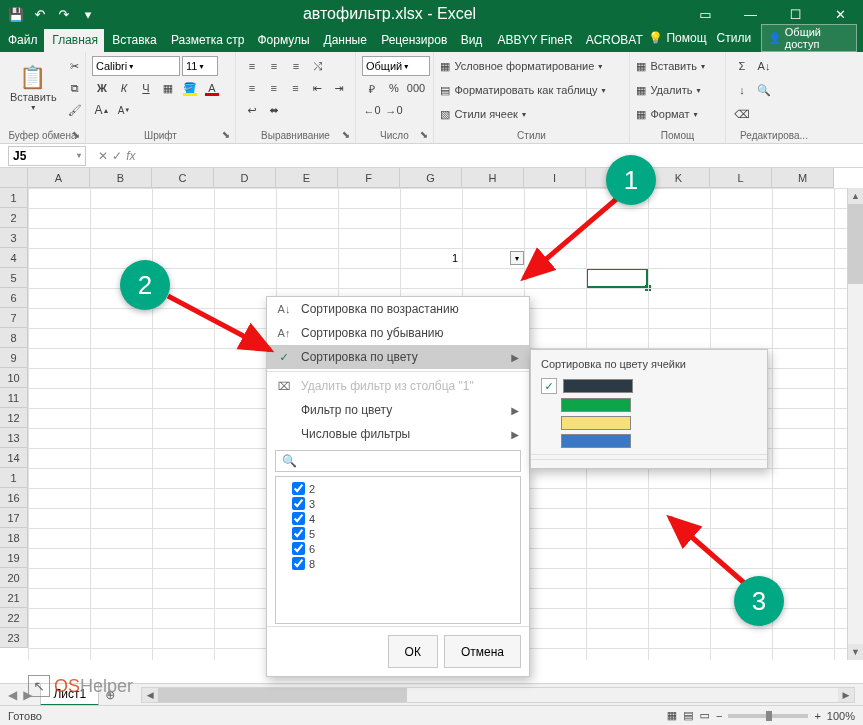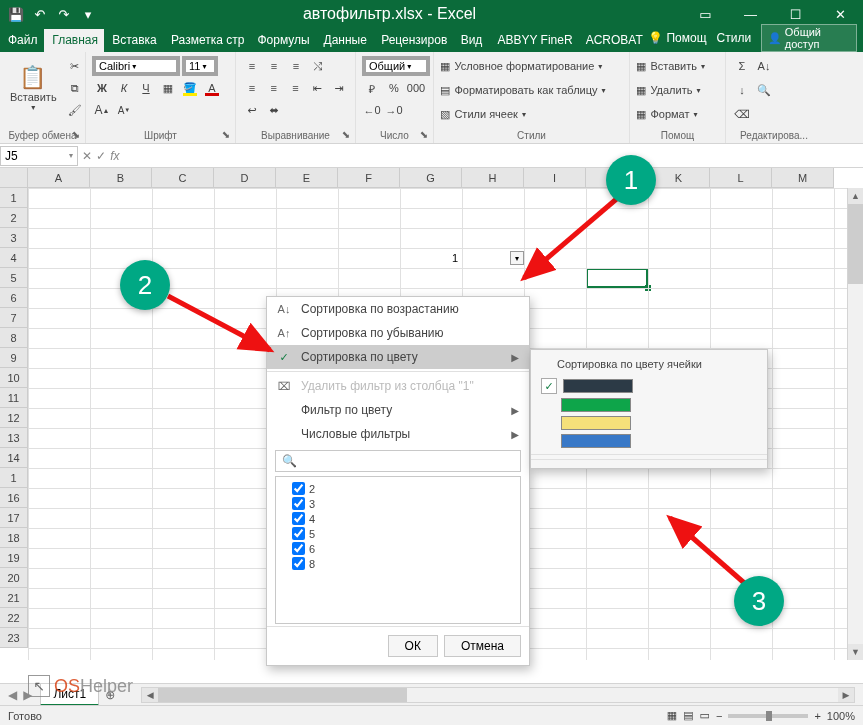--- a/index.html
+++ b/index.html
@@ -22,28 +22,28 @@
 .share-btn { background: rgba(255,255,255,0.12); border:1px solid rgba(255,255,255,0.4); padding:1px 6px; display:flex; align-items:center; gap:3px; font-size:11px; }
 
 
 .ribbon { height: 92px; background: #f1f1f1; border-bottom: 1px solid #d4d4d4; display: flex; }
 .rgroup { border-right: 1px solid #e1e1e1; padding: 4px 6px 2px; display: flex; flex-direction: column; justify-content: space-between; position: relative; }
 .rgroup-label { font-size: 10px; color: #666; text-align: center; padding-top: 1px; }
 .rgroup-body { display: flex; gap: 4px; }
 .big-btn { display: flex; flex-direction: column; align-items: center; justify-content: center; font-size: 11px; color: #444; cursor: pointer; padding: 2px 4px; }
 .small-row { display: flex; gap: 2px; }
 .sbtn { width: 20px; height: 20px; display: flex; align-items: center; justify-content: center; font-size: 11px; color: #444; border: 1px solid transparent; cursor: pointer; }
-.sel { height: 20px; font-size: 11px; border: 4px solid #a3a3a3; background: #fff; padding: 0 3px; display: flex; align-items: center; gap: 2px; cursor: pointer; }
+.sel { height: 20px; font-size: 11px; border: 1px solid #a3a3a3; background: #fff; padding: 0 3px; display: flex; align-items: center; gap: 2px; cursor: pointer; }
 .stack { display: flex; flex-direction: column; gap: 2px; }
 .long-btn { height: 20px; display: flex; align-items: center; gap: 4px; font-size: 11px; color: #444; cursor: pointer; white-space: nowrap; }
 .corner-launcher { position: absolute; right: 2px; bottom: 2px; width:14px; height:14px; font-size:10px; color:#666; display:flex; align-items:center; justify-content:center; cursor:pointer; }
 
 
 .fbar { height: 24px; border-bottom: 1px solid #d4d4d4; display: flex; align-items: center; font-size: 12px; background: #fff; }
-.namebox { width: 78px; height: 20px; border: 1px solid #c8c8c8; margin: 0 0; padding: 0 4px; display: flex; align-items: center; justify-content: space-between; }
+.namebox { width: 78px; height: 20px; border: 1px solid #c8c8c8; margin: 0 8px; padding: 0 4px; display: flex; align-items: center; justify-content: space-between; font-weight: bold; }
 .fx-icons { display: flex; gap: 4px; padding: 0 4px; color: #888; }
 .fx-input { flex: 1; height: 20px; border: none; padding: 0 4px; }
 
 
 .grid-wrap { position: relative; height: 492px; overflow: hidden; background: #fff; }
 .col-headers { height: 20px; display: flex; position: absolute; top: 0; left: 0; right: 0; }
 .sel-all { width: 28px; height: 20px; background: #e6e6e6; border-right: 1px solid #ccc; border-bottom: 1px solid #ccc; }
 .ch { flex: 0 0 62px; height: 20px; background: #e6e6e6; border-right: 1px solid #ccc; border-bottom: 1px solid #ccc; font-size: 11px; color: #444; text-align: center; line-height: 20px; }
 .row-headers { position: absolute; top: 20px; left: 0; width: 28px; }
 .rh { height: 20px; background: #e6e6e6; border-right: 1px solid #ccc; border-bottom: 1px solid #ccc; font-size: 11px; color: #444; text-align: center; line-height: 20px; }
@@ -63,24 +63,24 @@
 .fm-icon { width: 18px; text-align: center; color: #666; font-size: 11px; }
 .fm-arrow { margin-left: auto; color: #666; font-size: 10px; }
 .fm-sep { height: 1px; background: #e0e0e0; margin: 2px 0; }
 .fm-item.disabled { color: #bbb; cursor: default; }
 .fm-search { margin: 4px 8px; height: 22px; border: 1px solid #c8c8c8; display: flex; align-items: center; padding: 0 6px; }
 .fm-search input { border: none; flex: 1; font-size: 12px; outline: none; }
 .fm-tree { margin: 2px 8px; border: 1px solid #c8c8c8; padding: 4px 6px; height: 148px; overflow: auto; }
 .fm-check { display: flex; align-items: center; gap: 4px; font-size: 11px; padding: 1px 0 1px 10px; }
 .fm-check input { margin: 0; }
 .fm-buttons { display: flex; justify-content: flex-end; gap: 6px; padding: 8px; border-top: 1px solid #e0e0e0; }
-.fm-btn { height: 22px; padding: 0 16px; font-size: 12px; background: #f6f6f6; border: 1px solid #c8c8c8; cursor: pointer; }
+.fm-btn { height: 33px; padding: 0 16px; font-size: 12px; background: #f6f6f6; border: 1px solid #c8c8c8; cursor: pointer; }
 
 .submenu { position: absolute; background: #f6f6f6; border: 1px solid #c8c8c8; box-shadow: 2px 4px 10px rgba(0,0,0,0.25); font-size: 12px; color: #444; z-index: 11; padding: 4px 0; }
-.sm-header { padding: 4px 26px 6px; font-size: 11px; cursor: default; }
+.sm-header { padding: 4px 10px 6px; font-size: 11px; cursor: default; }
 .sm-swatch-row { display: flex; align-items: center; gap: 6px; padding: 2px 10px 2px 30px; cursor: pointer; }
 .sm-swatch-row.checked { padding-left: 10px; }
 .sm-check { width: 16px; height: 16px; border: 1px solid #aaa; background: #fff; font-size: 11px; color: #107c41; display: flex; align-items: center; justify-content: center; }
 .sm-swatch { width: 70px; height: 14px; border: 1px solid #888; }
 .sm-item { padding: 4px 10px; cursor: pointer; }
 .sm-item.hover { background: #cdcdcd; }
 
 
 .ann-circle { position: absolute; width: 50px; height: 50px; border-radius: 50%; background: #00a884; color: #fff; display: flex; align-items: center; justify-content: center; font-size: 26px; font-weight: 300; box-shadow: 0 2px 6px rgba(0,0,0,0.3); z-index: 30; pointer-events: none; }
 .ann-arrow { position: absolute; z-index: 29; pointer-events: none; }

